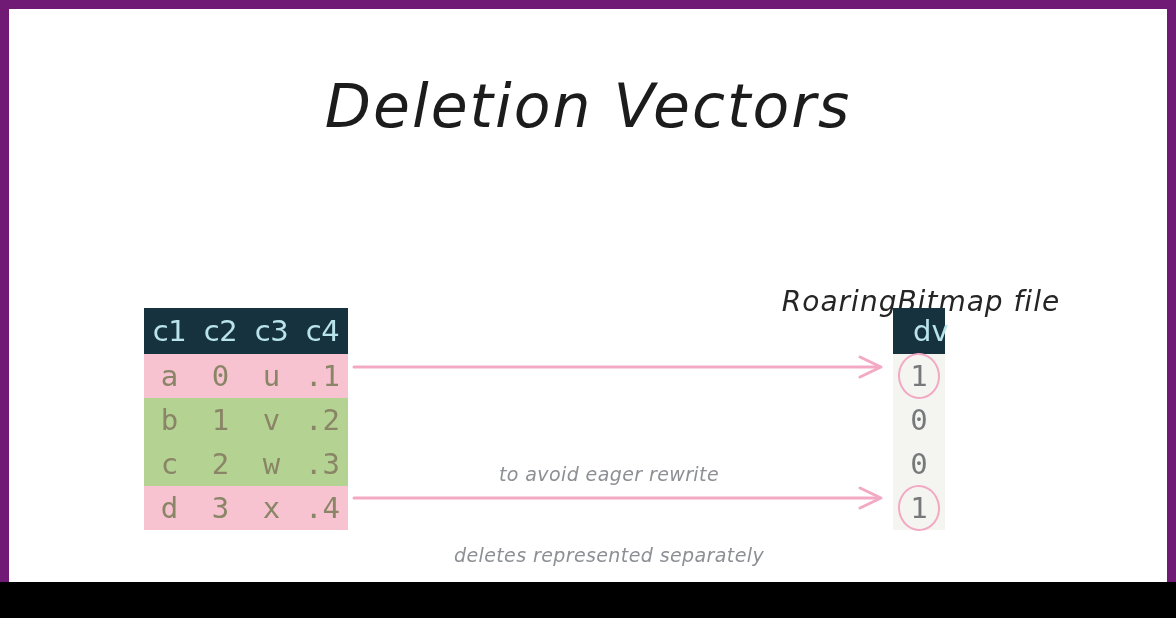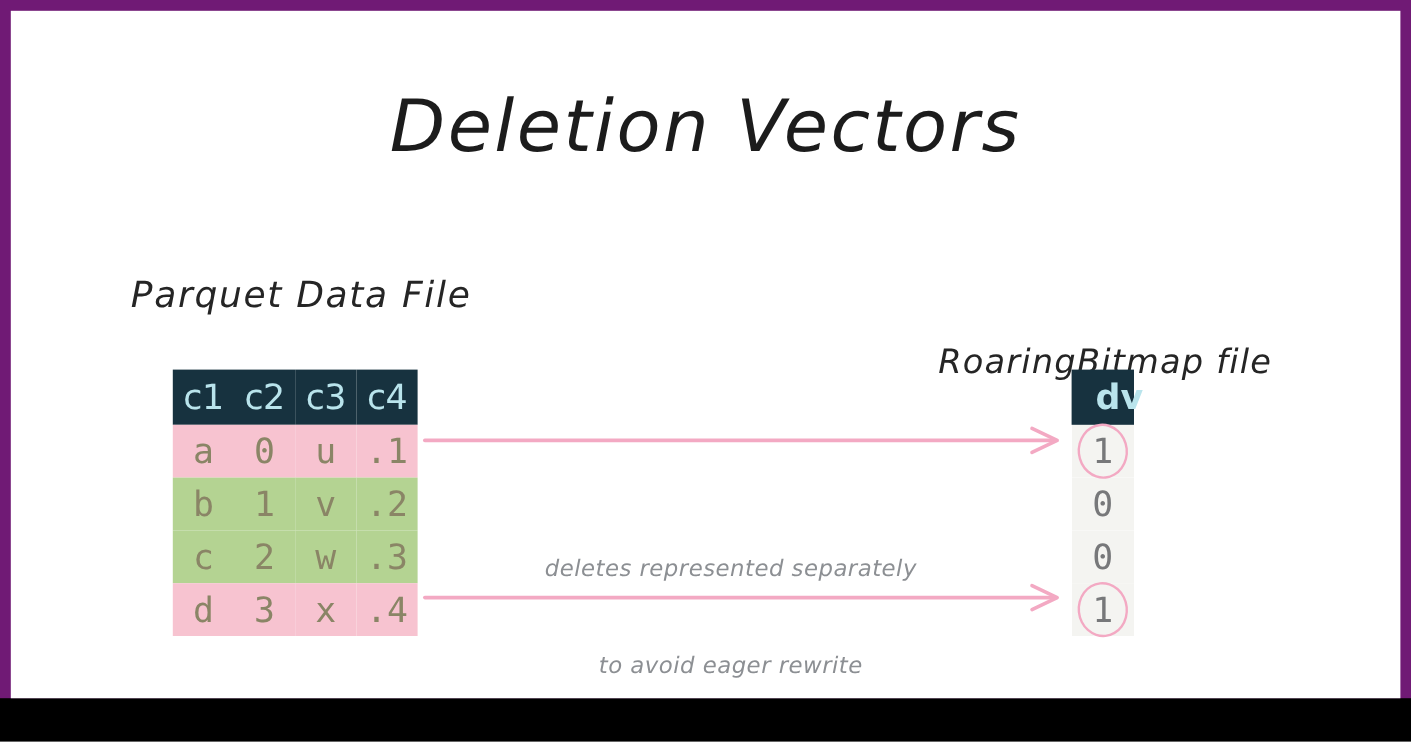--- a/index.html
+++ b/index.html
@@ -146,21 +146,21 @@
     margin: 0;
     text-align: center;
   }
   .dvtable thead th {
     background: #17323f;
     color: #b9e4ec;
     font-size: 29px;
     height: 46px;
     line-height: 46px;
     font-family: "DejaVu Sans", sans-serif;
-    font-weight: 700;
+    font-weight: 400;
     padding-left: 20px;
   }
   .dvtable tbody td {
     background: #f4f4f1;
     font-size: 29px;
     height: 44px;
     line-height: 44px;
     color: #77787a;
     position: relative;
   }
@@ -194,21 +194,20 @@
   }
 </style>
 </head>
 <body>
 
 <div class="frame">
   <div class="canvas">
 
     <div class="title hand">Deletion Vectors</div>
 
-    <div class="label-left hand">Parquet Data File</div>
 
     <div class="label-right hand">
       <span class="ln">RoaringBitmap file</span>
     </div>
 
     <table class="ptable">
       <thead>
         <tr>
           <th>c1</th>
           <th>c2</th>
@@ -279,18 +278,18 @@
     <svg class="arrow-svg" viewBox="0 0 1158 600">
       <g stroke="#f3a9c3" stroke-width="3" fill="none" stroke-linecap="round" stroke-linejoin="round">
         <line x1="345" y1="358" x2="869" y2="358"></line>
         <polyline points="851,348 872,358 851,368"></polyline>
         <line x1="345" y1="489" x2="869" y2="489"></line>
         <polyline points="851,479 872,489 851,499"></polyline>
       </g>
     </svg>
 
     <div class="annotation hand">
+      <span class="ln">to avoid eager rewrite</span>
       <span class="ln">deletes represented separately</span>
-      <span class="ln">to avoid eager rewrite</span>
     </div>
 
   </div>
 </div>
 
 </body></html>

